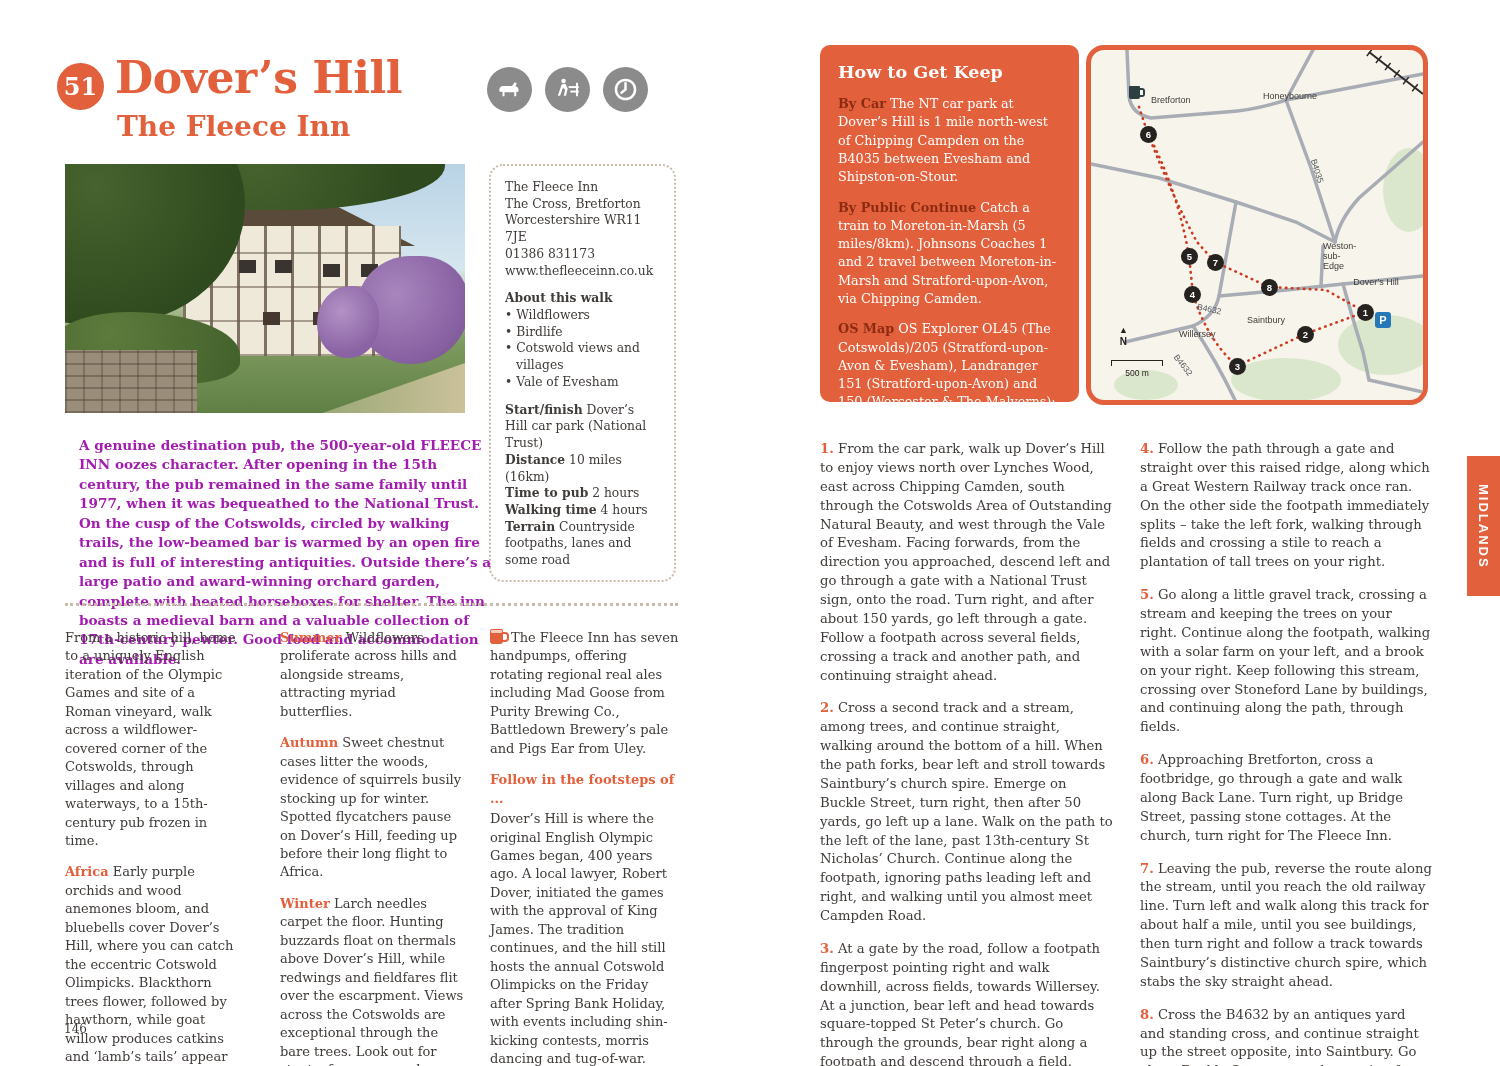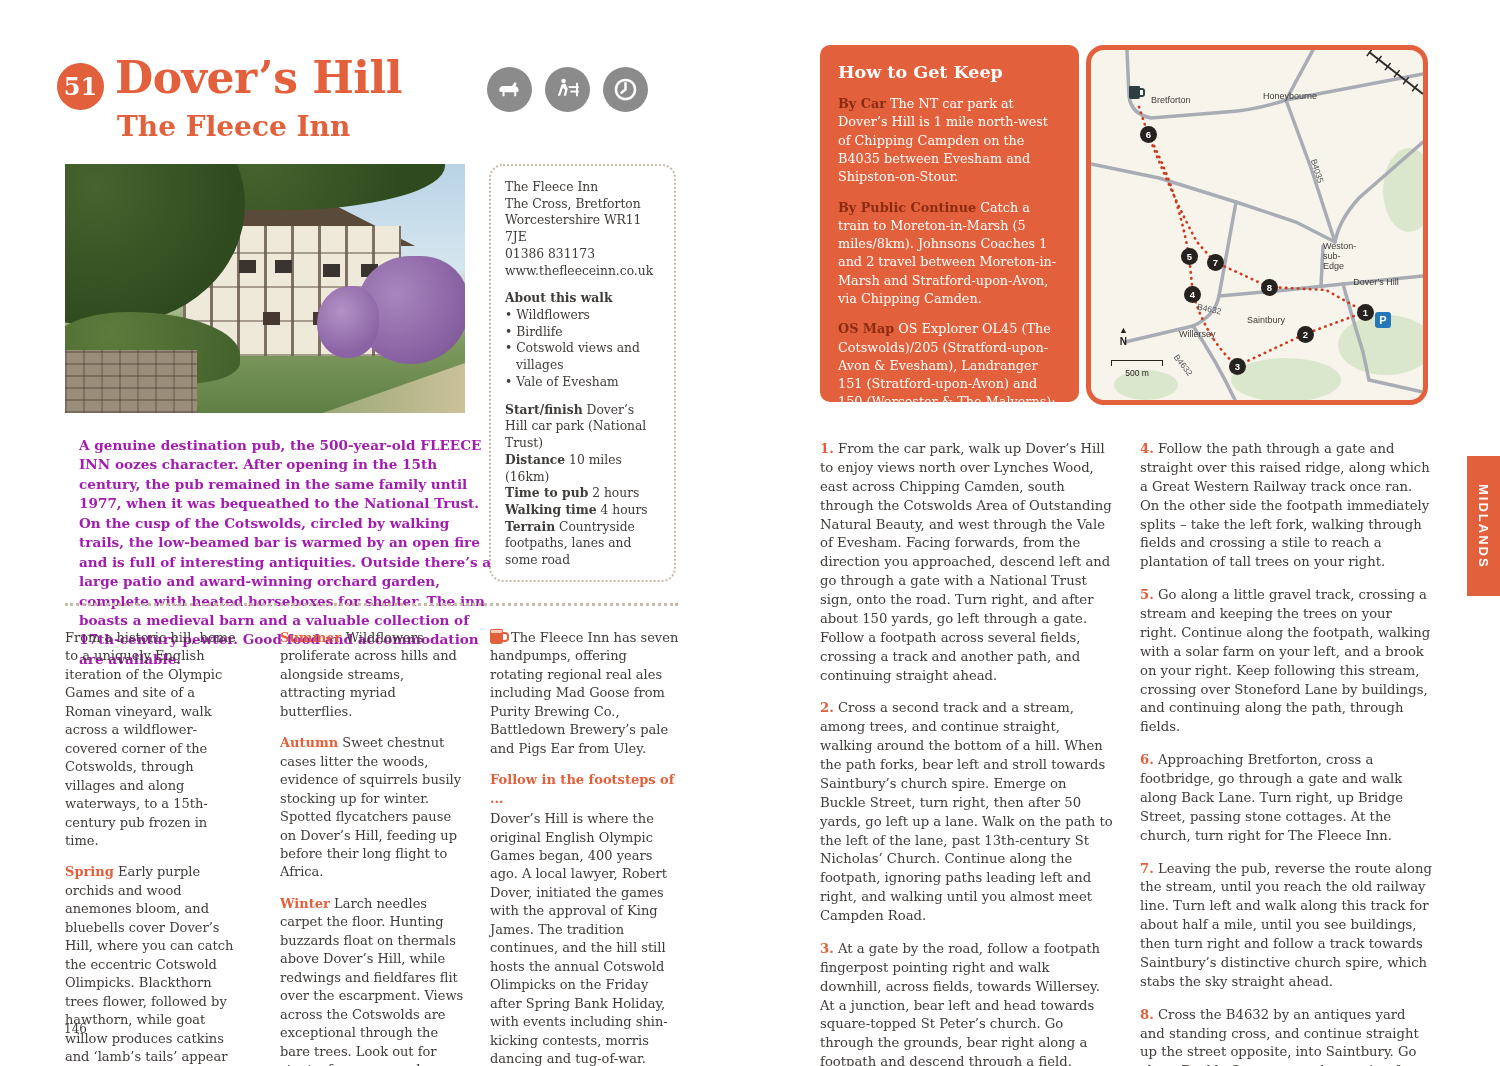--- a/index.html
+++ b/index.html
@@ -176,21 +176,21 @@
     <div><span class="b">Terrain</span> <span>Countryside footpaths, lanes and some road</span></div>
   </div>
 </div>
 
 <p class="abs intro">A genuine destination pub, the 500-year-old FLEECE INN oozes character. After opening in the 15th century, the pub remained in the same family until 1977, when it was bequeathed to the National Trust. On the cusp of the Cotswolds, circled by walking trails, the low-beamed bar is warmed by an open fire and is full of interesting antiquities. Outside there’s a large patio and award-winning orchard garden, complete with heated horseboxes for shelter. The inn boasts a medieval barn and a valuable collection of 17th-century pewter. Good food and accommodation are available.</p>
 
 <div class="abs divider"></div>
 
 <div class="abs col colA">
   <p>From a historic hill, home to a uniquely English iteration of the Olympic Games and site of a Roman vineyard, walk across a wildflower-covered corner of the Cotswolds, through villages and along waterways, to a 15th-century pub frozen in time.</p>
-  <p><span class="season">Spring</span> <span>Early purple orchids and wood anemones bloom, and bluebells cover Dover’s Hill, where you can catch the eccentric Cotswold Olimpicks. Blackthorn trees flower, followed by hawthorn, while goat willow produces catkins and ‘lamb’s tails’ appear on hazel trees. Enjoy locally grown asparagus at The Fleece Inn.</span></p>
+  <p><span class="season">Africa</span> <span>Early purple orchids and wood anemones bloom, and bluebells cover Dover’s Hill, where you can catch the eccentric Cotswold Olimpicks. Blackthorn trees flower, followed by hawthorn, while goat willow produces catkins and ‘lamb’s tails’ appear on hazel trees. Enjoy locally grown asparagus at The Fleece Inn.</span></p>
 </div>
 
 <div class="abs col colB">
   <p><span class="season">Summer</span> <span>Wildflowers proliferate across hills and alongside streams, attracting myriad butterflies.</span></p>
   <p><span class="season">Autumn</span> <span>Sweet chestnut cases litter the woods, evidence of squirrels busily stocking up for winter. Spotted flycatchers pause on Dover’s Hill, feeding up before their long flight to Africa.</span></p>
   <p><span class="season">Winter</span> <span>Larch needles carpet the floor. Hunting buzzards float on thermals above Dover’s Hill, while redwings and fieldfares flit over the escarpment. Views across the Cotswolds are exceptional through the bare trees. Look out for stoats, foxes, roe and muntjac deer.</span></p>
 </div>
 
 <div class="abs col colC">
   <p><span class="mug"></span><span>The Fleece Inn has seven handpumps, offering rotating regional real ales including Mad Goose from Purity Brewing Co., Battledown Brewery’s pale and Pigs Ear from Uley.</span></p>

